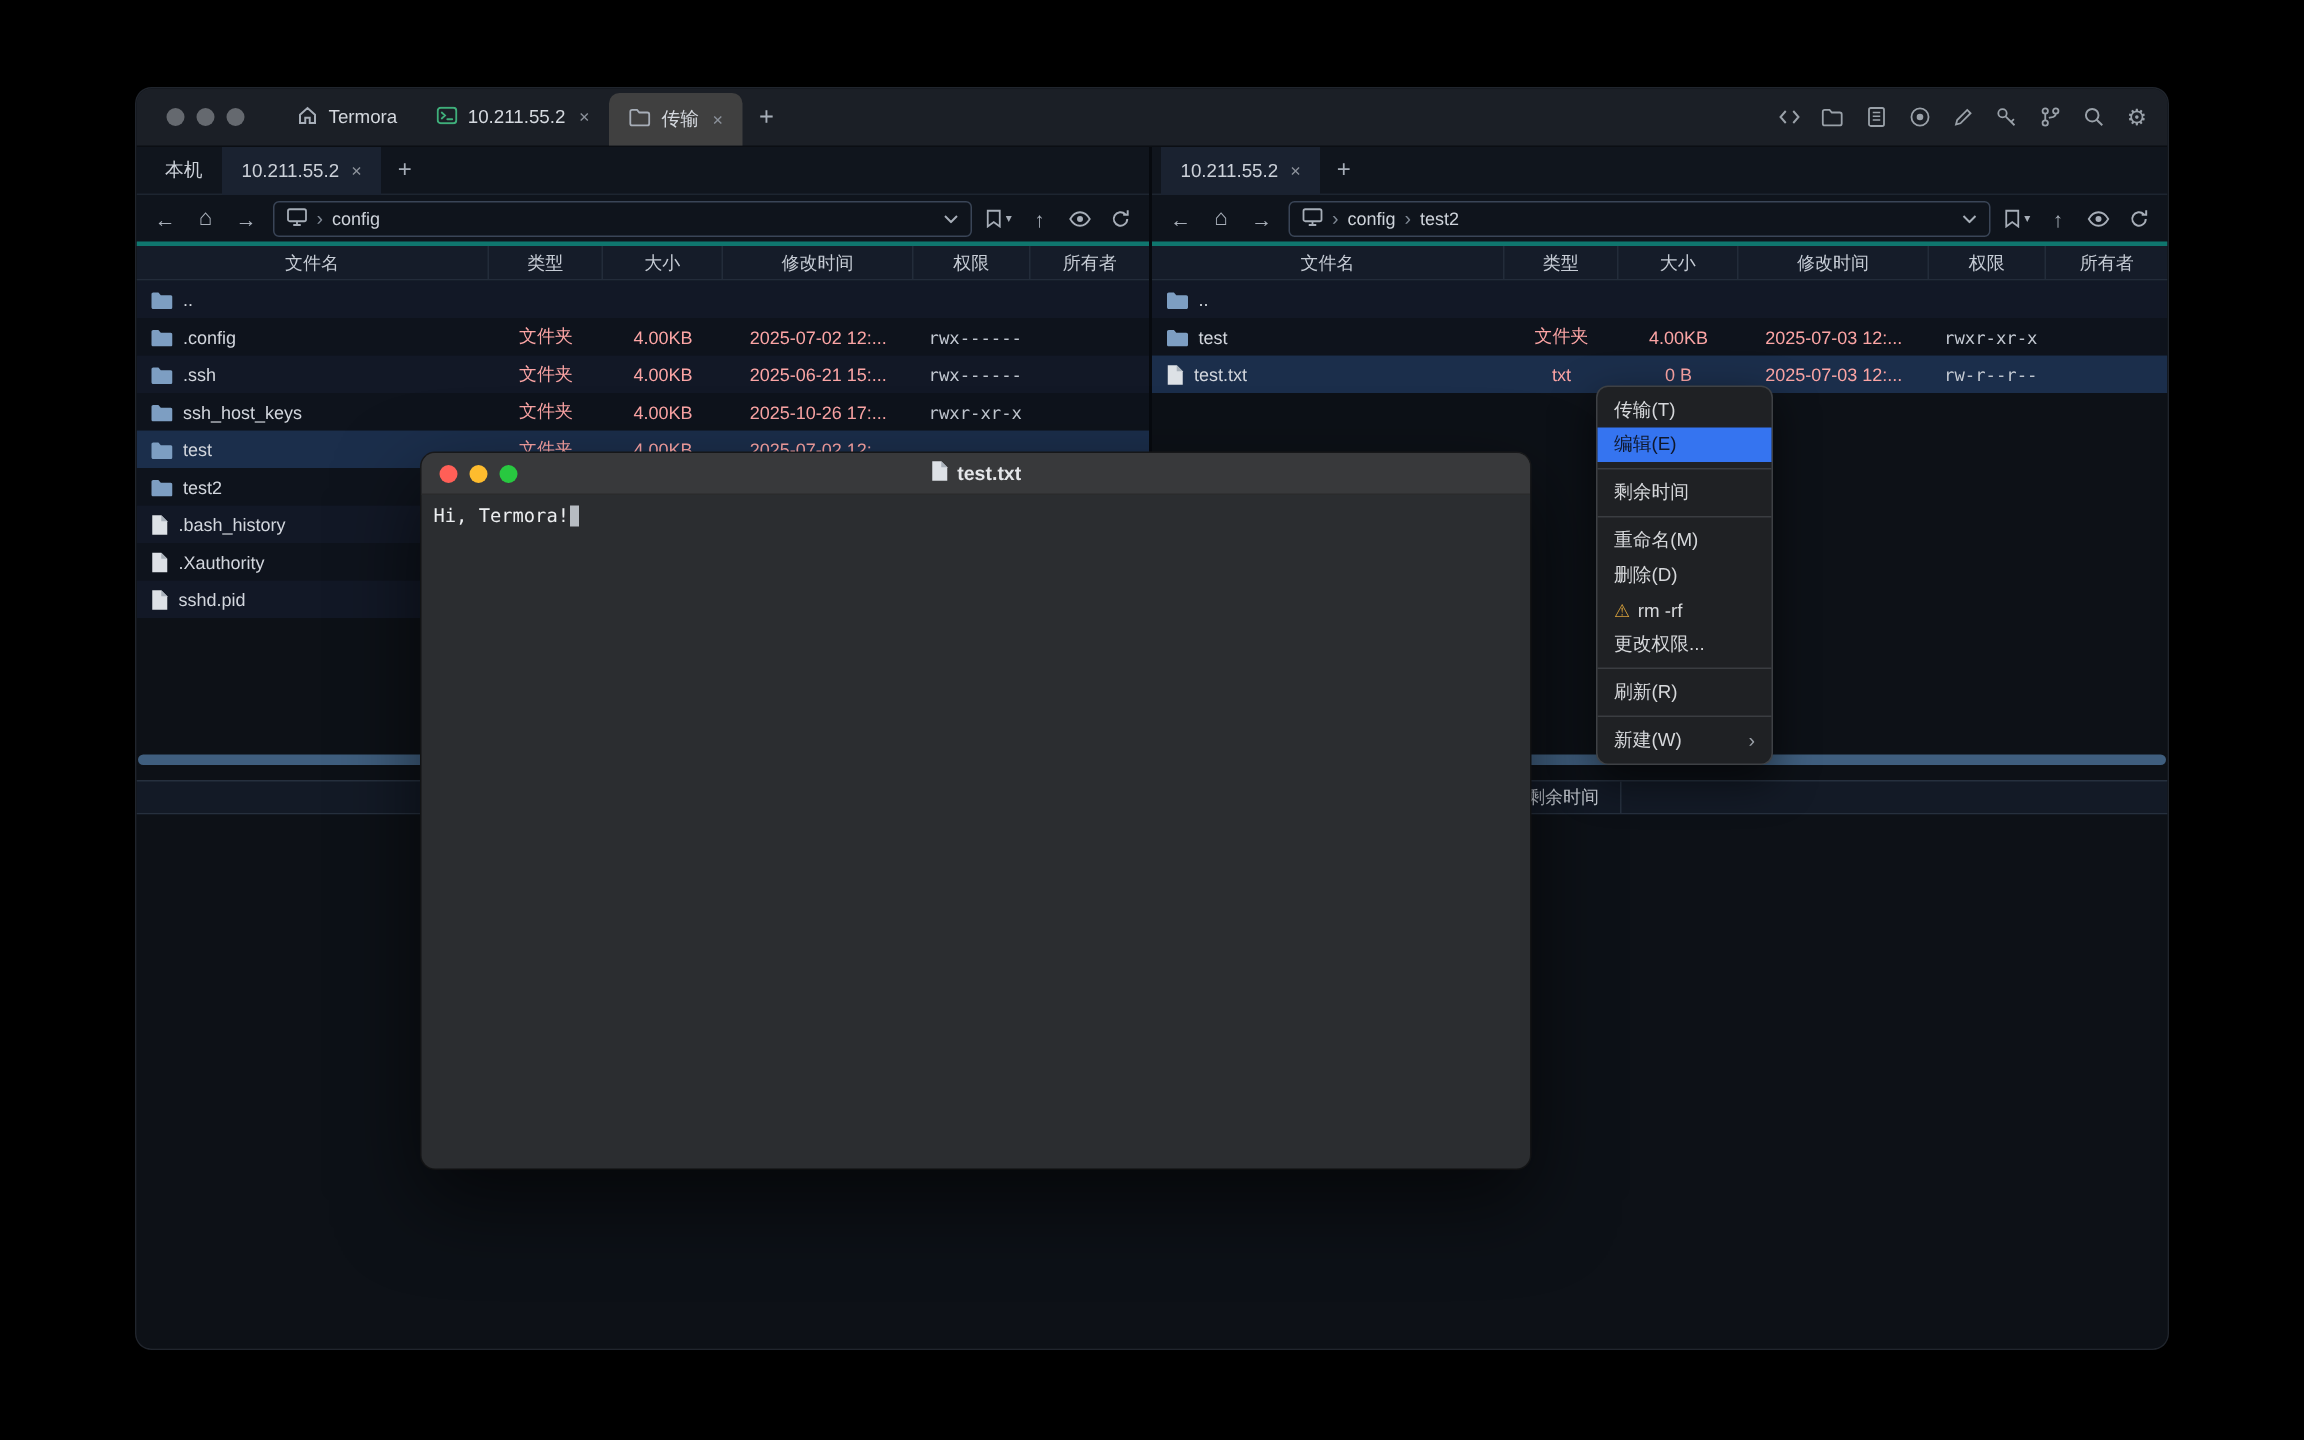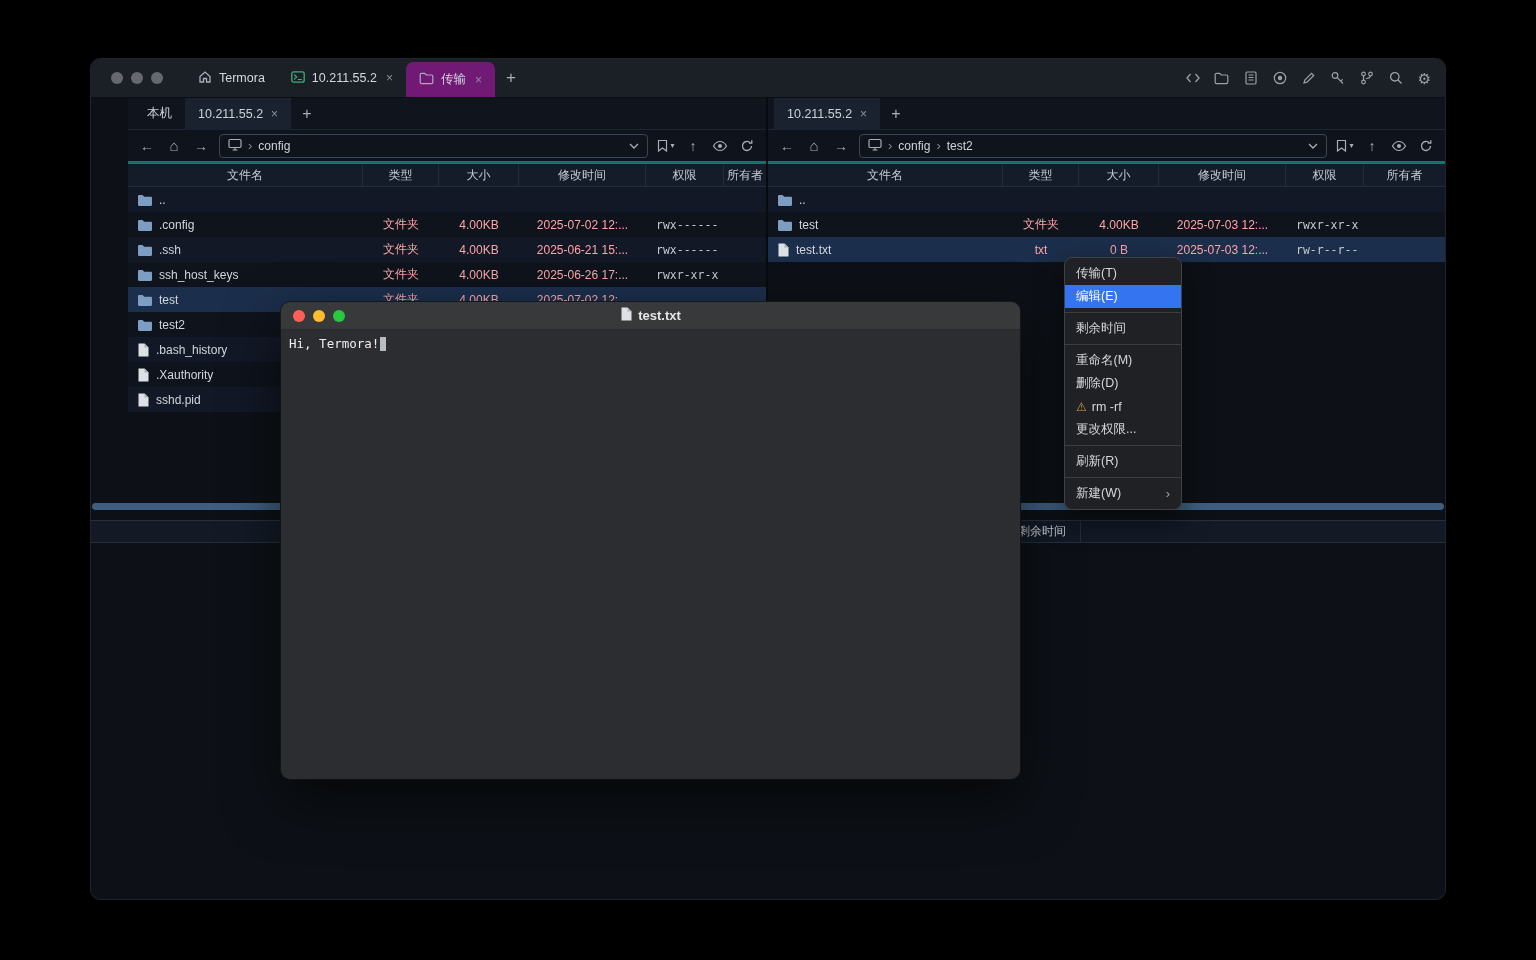--- a/index.html
+++ b/index.html
@@ -11,31 +11,31 @@
     border-radius:10px;overflow:hidden;box-shadow:0 0 0 1px #20252d,0 30px 80px rgba(0,0,0,.7);
     display:flex;flex-direction:column;color:#d2d6dd;font-size:12px;}
 
   
   .titlebar{height:39px;background:#1b1f26;display:flex;align-items:center;flex-shrink:0;
     border-bottom:1px solid #0b0e13;padding-right:12px;}
   .lights{display:flex;gap:8px;padding:0 20px;width:94px;flex-shrink:0;}
   .light{width:12px;height:12px;border-radius:50%;background:#65696f;}
   .apptabs{display:flex;align-items:center;height:100%;}
   .atab{display:flex;align-items:center;gap:7px;padding:12px 13px;height:100%;color:#d4d8de;font-size:12.5px;white-space:nowrap;}
-  .atab.active{height:35px;align-self:flex-end;background:#701a75;border-radius:7px 7px 0 0;}
+  .atab.active{height:35px;align-self:flex-end;background:#404040;border-radius:7px 7px 0 0;}
   .xclose{color:#8b919a;font-size:12px;margin-left:2px;}
   .aplus{color:#a7aeb8;font-size:17px;padding:0 11px;}
   .tb-actions{margin-left:auto;display:flex;gap:12px;align-items:center;}
   .tbi{width:17px;height:17px;display:flex;align-items:center;justify-content:center;color:#9aa1a9;}
   .gear-glyph{font-size:15px;line-height:1;}
 
   
   .panel-area{display:flex;height:405px;flex-shrink:0;}
   .panel{display:flex;flex-direction:column;background:#0d1117;}
-  .panel.left{width:675px;flex-shrink:0;padding-left:37px;}
+  .panel.left{width:675px;flex-shrink:0;}
   .panel.right{flex:1;min-width:0;}
   .vdiv{width:2px;background:#070a0f;flex-shrink:0;}
 
   .ptabs{height:32px;background:#10151d;border-bottom:1px solid #1d2530;display:flex;align-items:center;padding-left:6px;flex-shrink:0;}
   .ptab{display:flex;align-items:center;gap:6px;padding:0 13px;height:32px;color:#ccd1d9;font-size:12.5px;}
   .ptab.active{background:#1a2230;}
   .pplus{color:#a7aeb8;font-size:16px;padding:0 11px;}
 
   .ptoolbar{height:31px;display:flex;align-items:center;padding:0 10px;gap:9px;background:#0f141c;flex-shrink:0;}
   .tbtn{min-width:18px;height:20px;display:flex;align-items:center;justify-content:center;color:#a7aeb8;font-size:14px;}
@@ -86,21 +86,21 @@
   .red{background:#ff5f57;}.yellow{background:#febc2e;}.green{background:#28c840;}
   .etext{position:absolute;left:0;right:0;display:flex;justify-content:center;align-items:center;gap:6px;
     color:#e4e6e9;font-size:13px;font-weight:bold;}
   .econtent{flex:1;padding:6px 8px;font-family:"DejaVu Sans Mono",monospace;font-size:12.5px;color:#eceef0;}
   .cursor{display:inline-block;width:6px;height:14px;background:#b7bcc2;vertical-align:text-bottom;margin-left:1px;}
 
   
   .cmenu{position:absolute;left:1064px;top:257px;width:118px;background:#1f2124;border:1px solid #3e4145;
     border-radius:8px;padding:4px 0;z-index:60;box-shadow:0 10px 28px rgba(0,0,0,.55);}
   .mitem{height:23px;display:flex;align-items:center;padding:0 11px;font-size:12.5px;color:#d6d8db;gap:5px;white-space:nowrap;}
-  .mitem.hl{background:#3574f0;color:#ffffff;}
+  .mitem.hl{background:#3574f0;color:#0f172a;}
   .msep{height:1px;background:#3a3d41;margin:4px 0;}
   .warn{color:#d9a23c;font-size:12px;}
   .subarrow{margin-left:auto;color:#9ba1a8;font-size:13px;}
 </style>
 </head>
 <body>
 
 <div class="window">
 
   <div class="titlebar">
@@ -301,21 +301,21 @@
             <div class="fc w0">
               <span class="ficon">
                 <svg width="15" height="12" viewBox="0 0 15 12">
                   <path d="M1 2.2C1 1.5 1.5 1 2.2 1h3.4l1.6 1.8h6.6c.7 0 1.2.5 1.2 1.2v6.8c0 .7-.5 1.2-1.2 1.2H2.2C1.5 12 1 11.5 1 10.8z" fill="#7d9ec2"></path>
                 </svg>
               </span>
               <span class="fname">ssh_host_keys</span>
             </div>
             <div class="fc w1 ctr">文件夹</div>
             <div class="fc w2 ctr">4.00KB</div>
-            <div class="fc w3 ctr">2025-06-26 17:...</div>
+            <div class="fc w3 ctr">2025-10-26 17:...</div>
             <div class="fc w4">rwxr-xr-x</div>
             <div class="fc w5 ctr"></div>
           </div>
           <div class="frow even sel">
             <div class="fc w0">
               <span class="ficon">
                 <svg width="15" height="12" viewBox="0 0 15 12">
                   <path d="M1 2.2C1 1.5 1.5 1 2.2 1h3.4l1.6 1.8h6.6c.7 0 1.2.5 1.2 1.2v6.8c0 .7-.5 1.2-1.2 1.2H2.2C1.5 12 1 11.5 1 10.8z" fill="#7d9ec2"></path>
                 </svg>
               </span>

